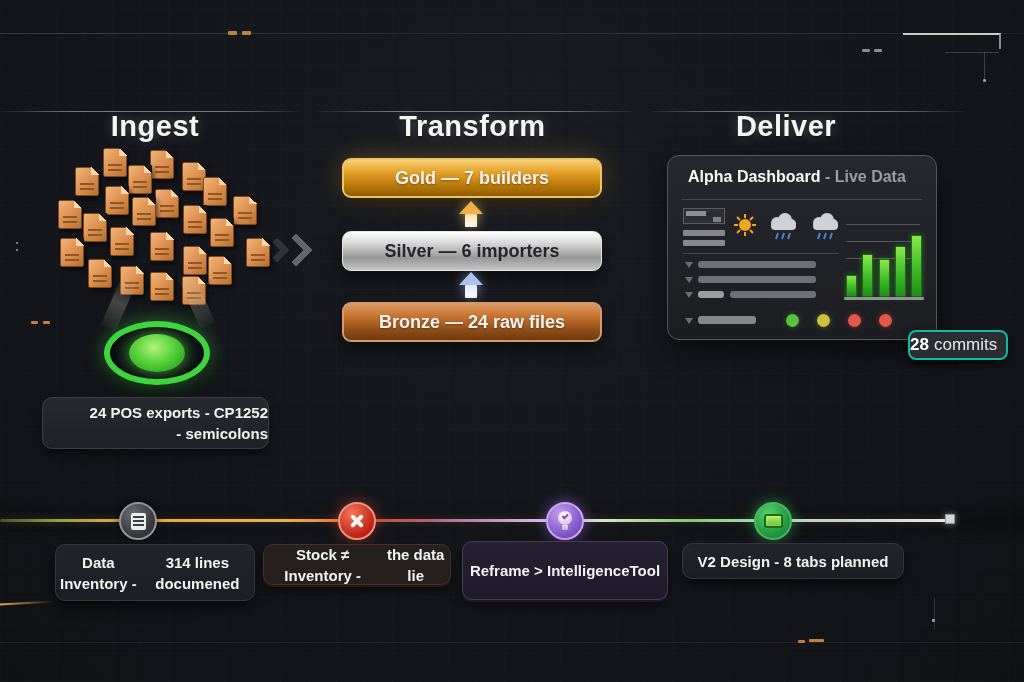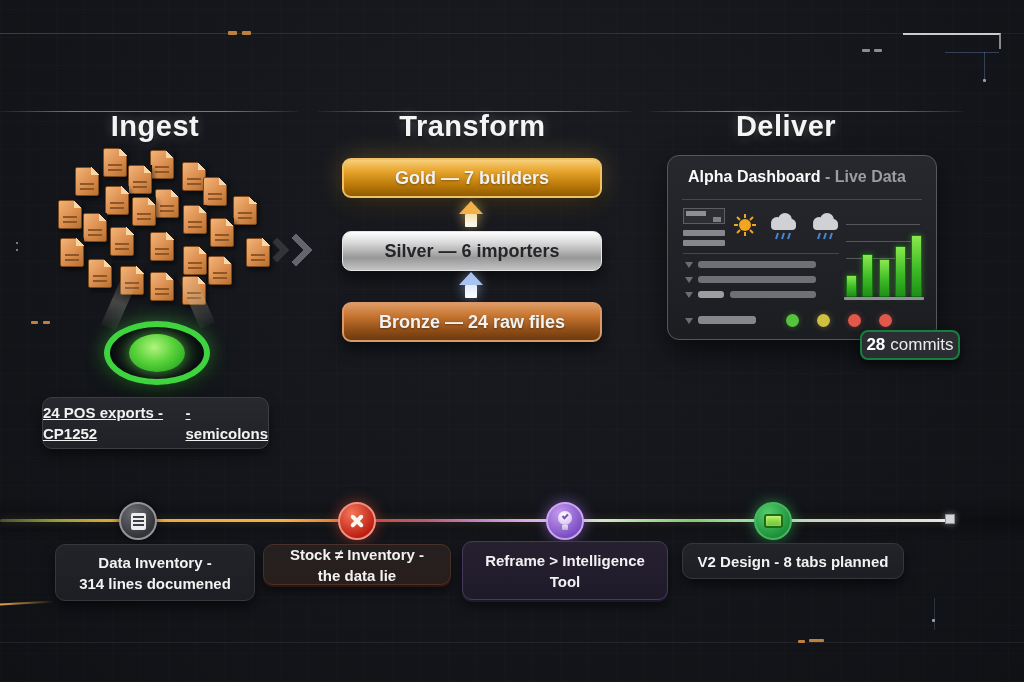--- a/index.html
+++ b/index.html
@@ -50,22 +50,22 @@
   .funnel-ring { left:104px; top:321px; width:106px; height:64px; border-radius:50%;
     border:6px solid #3fd43f;
     background:radial-gradient(ellipse at center, #0d2a0d 0%, #12141a 75%);
     box-shadow:0 0 20px rgba(70,220,70,.45), 0 10px 18px rgba(0,0,0,.5), inset 0 0 14px rgba(0,0,0,.85); }
   .funnel-blob { left:129px; top:334px; width:56px; height:38px; border-radius:50%;
     background:radial-gradient(ellipse at 45% 35%, #b2f37e 0%, #58d23a 45%, #2aa622 85%);
     box-shadow:0 0 14px rgba(110,235,90,.6); }
   .caption-card { left:42px; top:397px; width:227px; height:52px; border-radius:10px;
     background:linear-gradient(180deg,#27292e,#1f2126); border:1px solid #3c3e44;
     box-shadow:0 6px 12px rgba(0,0,0,.5);
-    display:flex; flex-direction:row; align-items:center; justify-content:center;
-    font-size:15px; font-weight:bold; line-height:1.4;text-decoration:underline; }
+    display:flex; flex-direction:column; align-items:flex-end; justify-content:center;
+    font-size:15px; font-weight:bold; line-height:1.4; }
 
   .chev { position:absolute; width:24px; height:24px;
     border-top:7px solid rgba(165,167,173,.55); border-right:7px solid rgba(165,167,173,.55);
     transform:rotate(45deg); border-radius:2px; }
   .chev.faint { opacity:.35; }
 
   
   .tier { left:342px; width:260px; height:40px; border-radius:9px;
     display:flex; align-items:center; justify-content:center;
     font-size:18px; font-weight:bold; text-shadow:0 1px 2px rgba(0,0,0,.35); }
@@ -111,23 +111,23 @@
   .lrow-bar { position:absolute; height:7px; border-radius:3px; background:#6e7075; }
   .status-dot { position:absolute; width:13px; height:13px; border-radius:50%; top:158px; }
   .chart { position:absolute; left:176px; top:58px; width:80px; height:88px; }
   .gridline { position:absolute; left:2px; right:4px; height:1px; background:#55575c; }
   .chart-base { position:absolute; left:0; right:0; bottom:2px; height:3px; background:#8f9196; border-radius:1px; }
   .chart-bars { position:absolute; left:2px; right:2px; bottom:5px; height:66px;
     display:flex; align-items:flex-end; justify-content:space-between; }
   .cbar { width:11px; border-radius:1px;
     background:linear-gradient(180deg,#8ae84e 0%, #3dbb26 55%, #1f8f18 100%);
     border:1px solid #157010; box-shadow:0 0 6px rgba(90,220,60,.35); }
-  .commits-badge { left:860px; top:330px; width:100px; height:30px; border-radius:8px;
-    background:#2b2d32; border:2px solid #15803d; box-shadow:0 5px 10px rgba(0,0,0,.6);
-    display:flex; align-items:center; justify-content:center; gap:5px; }
+  .commits-badge { left:908px; top:330px; width:100px; height:30px; border-radius:8px;
+    background:#2b2d32; border:2px solid #14b8a6; box-shadow:0 5px 10px rgba(0,0,0,.6);
+    display:flex; align-items:center; justify-content:flex-start; gap:5px; }
   .commits-badge .n { font-size:17px; font-weight:bold; color:#ffffff; }
   .commits-badge .u { font-size:17px; color:#e9e9e9; }
 
   
   .tl-band { left:0; top:498px; width:1024px; height:46px;
     background:linear-gradient(180deg, rgba(0,0,0,0), rgba(0,0,0,.28) 50%, rgba(0,0,0,0)); }
   .tl-line { left:0; top:519px; width:946px; height:3px; border-radius:2px;
     background:linear-gradient(90deg,
       #4a4f35 0%, #8fa03a 6%, #d2a63b 11%, #f0a840 16%, #f5b045 30%, #e87b3a 36%,
       #d24a3a 39%, #b85a7a 45%, #c48fd0 52%, #e3c0ea 58%, #cfe6c8 64%, #7ecb72 73%,
@@ -158,21 +158,21 @@
     background:radial-gradient(circle at 40% 30%, #ffffff, #dcc8f6 70%); }
   .glyph-bulb .check { position:absolute; left:5px; top:3px; width:6px; height:3.5px;
     border-left:2px solid #7a4cc2; border-bottom:2px solid #7a4cc2; transform:rotate(-45deg); }
   .glyph-bulb .base { position:absolute; left:5px; top:14px; width:6px; height:5px;
     background:linear-gradient(#e7e2ef,#b8b2c4); border-radius:1px; }
   .glyph-win { width:19px; height:14px; border-radius:3px; border:2px solid #1d6e12;
     background:linear-gradient(180deg,#b5f263 0%, #64c02e 100%); box-shadow:inset 0 0 3px rgba(255,255,255,.5); }
 
   .ml-card { border-radius:10px; background:linear-gradient(180deg,#22242a,#1c1e23);
     border:1px solid #35373d; box-shadow:0 6px 12px rgba(0,0,0,.55);
-    display:flex; flex-direction:column; align-items:center; justify-content:center;
+    display:flex; align-items:center; justify-content:center;
     font-size:15px; font-weight:bold; line-height:1.4; text-align:center; }
   .ml-1 { left:55px; top:544px; width:200px; height:57px; }
   .ml-2 { left:263px; top:544px; width:188px; height:41px;
     background:linear-gradient(180deg,#252120,#281e1c); border-color:#4a3029;
     box-shadow:0 6px 12px rgba(0,0,0,.55), 0 2px 0 rgba(190,70,50,.35); }
   .ml-3 { left:462px; top:541px; width:206px; height:59px;
     background:linear-gradient(180deg,#262030,#1f1a29); border-color:#47395e;
     box-shadow:0 6px 12px rgba(0,0,0,.55), 0 2px 0 rgba(140,100,200,.3); }
   .ml-4 { left:682px; top:543px; width:222px; height:36px; }
 </style>

